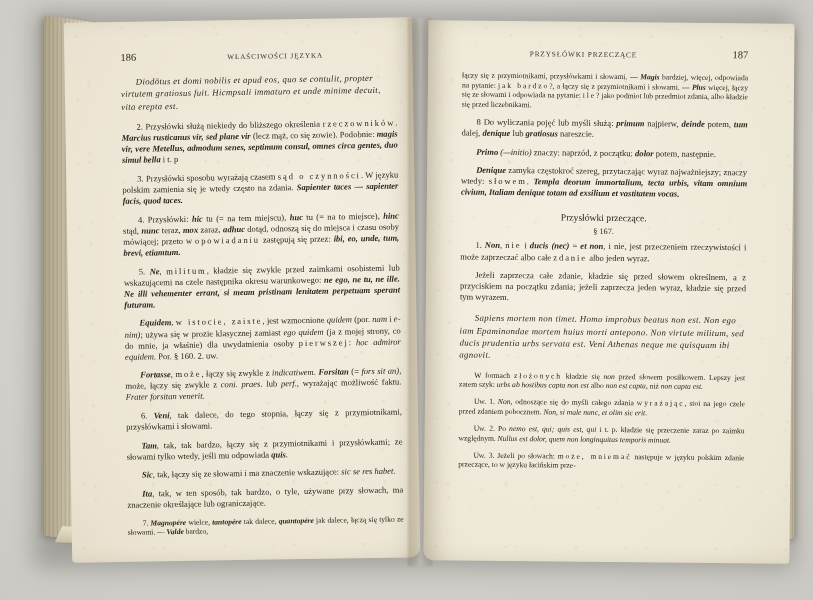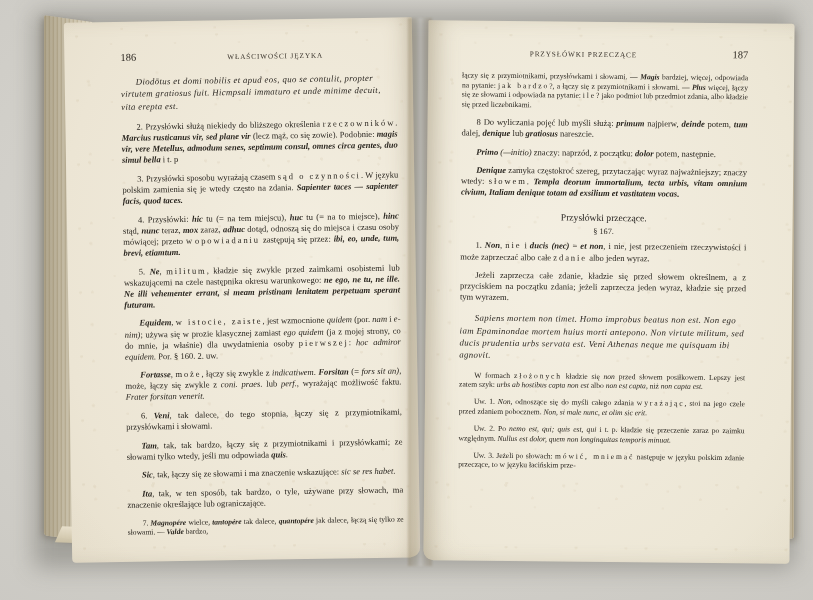--- a/index.html
+++ b/index.html
@@ -295,19 +295,19 @@
         <div class="sect-title">Przysłówki przeczące.</div>
         <div class="sect-num">§ 167.</div>
 
         <div>
             <p class="par indent">1. <span class="bi">Non</span>, <span class="sp">nie</span> i <span class="bi">ducis (nec)</span> = <span class="bi">et non</span>, i nie, jest przeczeniem rzeczywistości i może zaprzeczać albo całe <span class="sp">zdanie</span> albo jeden wyraz.</p>
             <p class="par indent">Jeżeli zaprzecza całe zdanie, kładzie się przed słowem określnem, a z przyciskiem na początku zdania; jeżeli zaprzecza jeden wyraz, kładzie się przed tym wyrazem.</p>
             <p class="quote"><span class="it">Sapiens mortem non timet. Homo improbus beatus non est. Non ego iam Epaminondae mortem huius morti antepono. Non virtute militum, sed ducis prudentia urbs servata est. Veni Athenas neque me quisquam ibi agnovit.</span></p>
             <p class="par small indent">W formach <span class="sp">złożonych</span> kładzie się <span class="it">non</span> przed słowem posiłkowem. Lepszy jest zatem szyk: <span class="it">urbs ab hostibus capta non est</span> albo <span class="it">non est capta</span>, niż <span class="it">non capta est.</span></p>
             <p class="par small indent">Uw. 1. <span class="it">Non</span>, odnoszące się do myśli całego zdania <span class="sp">wyrażając</span>, stoi na jego czele przed zdaniem pobocznem. <span class="it">Non, si male nunc, et olim sic erit.</span></p>
             <p class="par small indent">Uw. 2. Po <span class="it">nemo est, qui; quis est, qui</span> i t. p. kładzie się przeczenie zaraz po zaimku względnym. <span class="it">Nullus est dolor, quem non longinquitas temporis minuat.</span></p>
-            <p class="par small indent">Uw. 3. Jeżeli po słowach: <span class="sp">mówić, mniemać</span> następuje w języku polskim zdanie przeczące, to w języku łacińskim prze-</p>
+            <p class="par small indent">Uw. 3. Jeżeli po słowach: <span class="sp">może, mniemać</span> następuje w języku polskim zdanie przeczące, to w języku łacińskim prze-</p>
           </div>
       </div>
     </div>
 
   </div>
 </div>
 
 </body></html>

